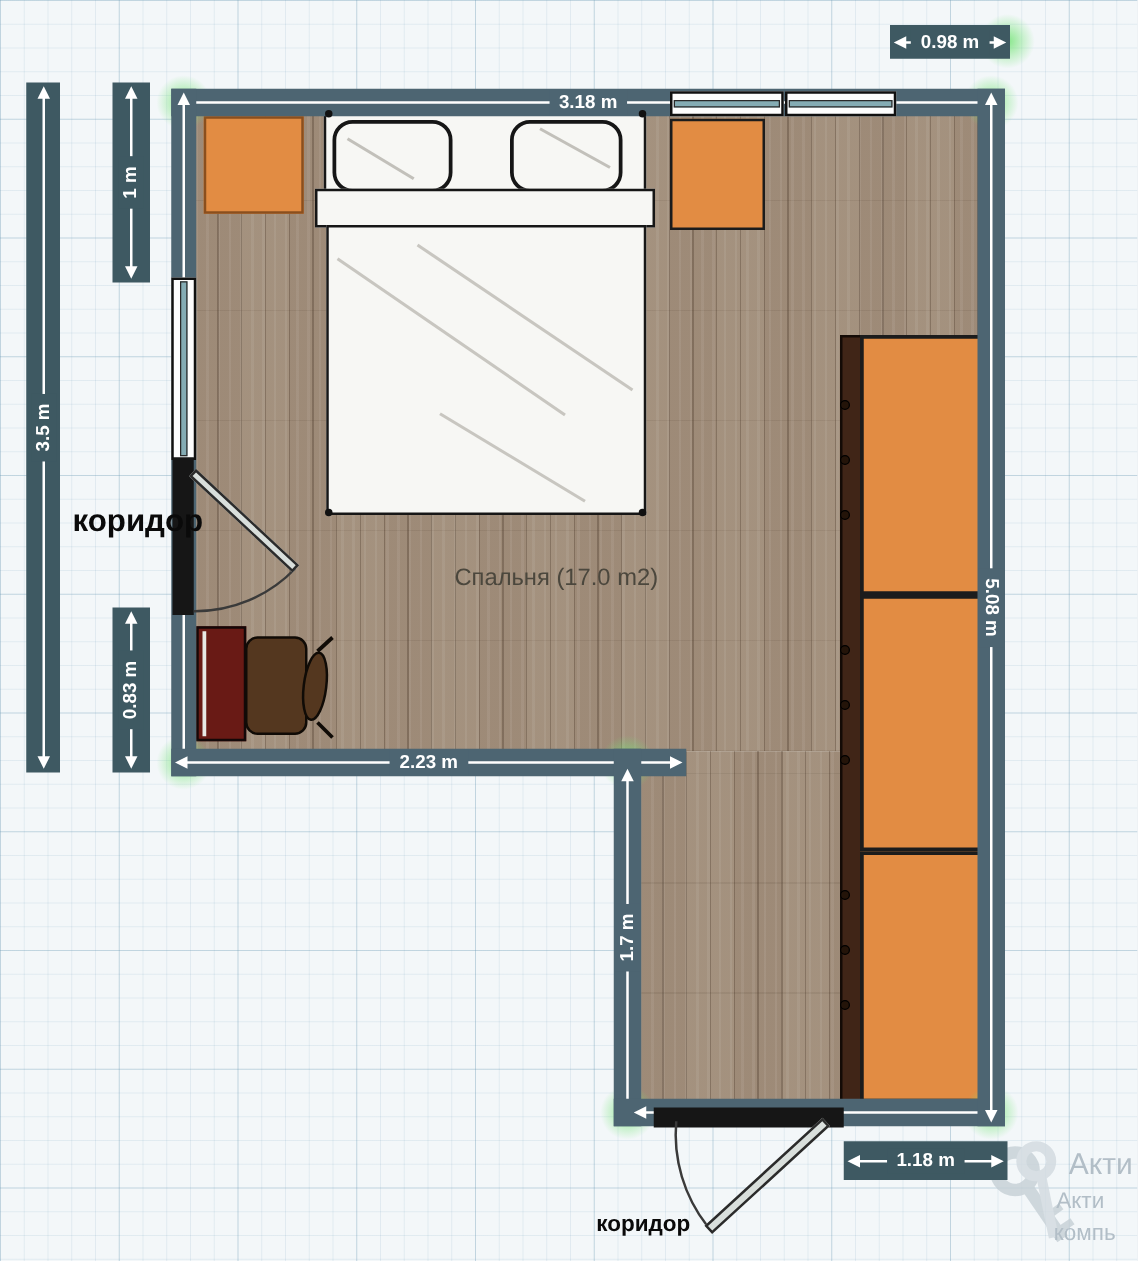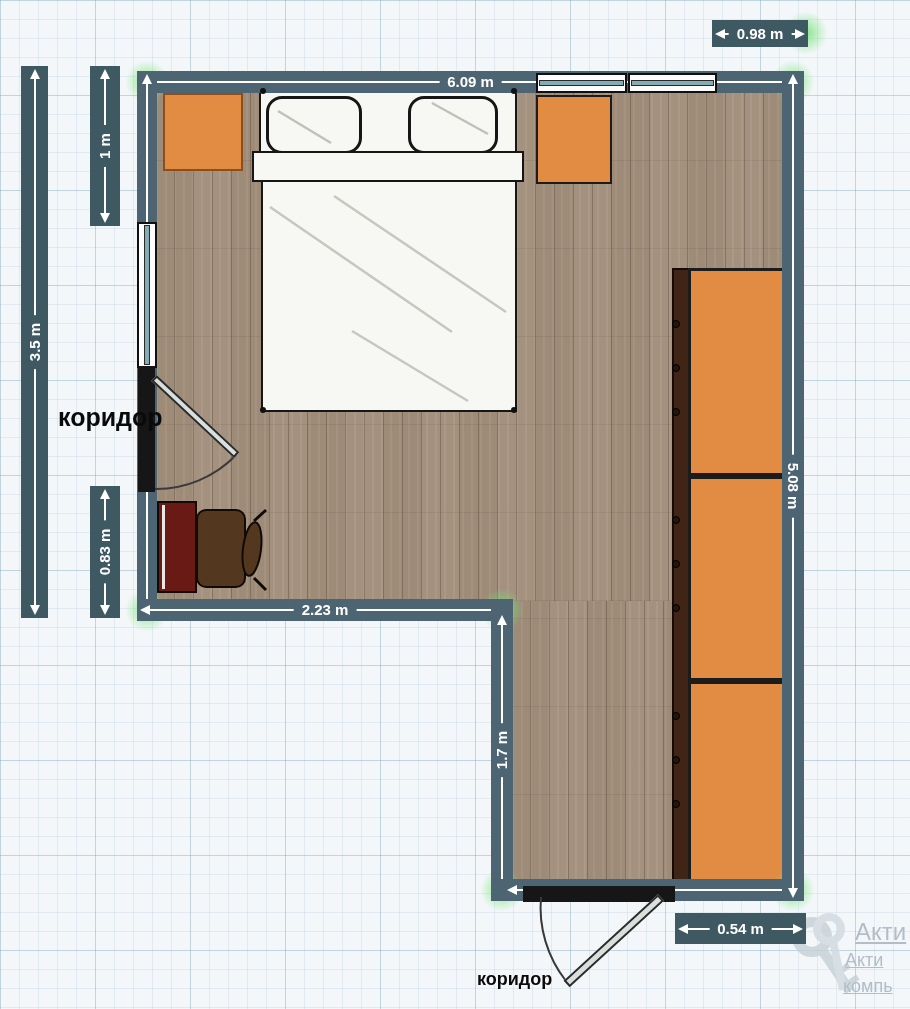--- a/index.html
+++ b/index.html
@@ -58,21 +58,21 @@
   .win { position:absolute; background:#fdfdfd; border:2px solid #101010; z-index:4; }
   .win .pane { position:absolute; background:#84acb4; border:1px solid #2a2a2a; }
   .win.h .pane { left:1px; right:1px; top:5px; bottom:5px; }
   .win.v .pane { top:1px; bottom:1px; left:5px; right:5px; }
   .threshold { position:absolute; background:#161616; z-index:4; }
   .leaf { position:absolute; background:#d9dfdc; border:2px solid #2b2b2b; transform-origin:0 50%; z-index:5; }
   
   .plan-label { position:absolute; color:#0a0a0a; font-weight:bold; z-index:6; white-space:nowrap; }
   .room-label { position:absolute; color:#4b473d; font-size:19px; z-index:6; text-align:center; white-space:nowrap; }
   
-  .wm-text { position:absolute; color:#b2bec7; z-index:7; white-space:nowrap;text-decoration:underline; }
+  .wm-text { position:absolute; color:#b2bec7; z-index:7; white-space:nowrap; }
   svg.overlay { position:absolute; left:0; top:0; z-index:4; pointer-events:none; }
 </style>
 </head>
 <body>
 
 <div id="canvas">
 
   <div class="floor" style="left:155px;top:91px;width:629px;height:510px;"></div>
   <div class="floor" style="left:511px;top:601px;width:273px;height:282px;"></div>
 
@@ -81,28 +81,28 @@
   <div class="glow" style="left:125px;top:588px;"></div>
   <div class="glow" style="left:480px;top:588px;"></div>
   <div class="glow" style="left:480px;top:868px;"></div>
   <div class="glow" style="left:771px;top:868px;"></div>
   <div class="glow" style="left:784px;top:11px;"></div>
 
   <div class="dim" style="left:137px;top:71px;width:667px;height:22px;">
     <span class="hline"></span>
     <span class="tri l"></span>
     <span class="tri r"></span>
-    <span class="dlabel">6.09 m</span>
+    <span class="dlabel">3.18 m</span>
   </div>
   <div class="dim" style="left:137px;top:71px;width:20px;height:550px;">
     <span class="vline"></span>
     <span class="tri u"></span>
     <span class="tri d"></span>
   </div>
-  <div class="dim" style="left:137px;top:599px;width:376px;height:22px;">
+  <div class="dim" style="left:137px;top:599px;width:412px;height:22px;">
     <span class="hline"></span>
     <span class="tri l"></span>
     <span class="tri r"></span>
     <span class="dlabel">2.23 m</span>
   </div>
   <div class="dim" style="left:491px;top:599px;width:22px;height:302px;">
     <span class="vline" style="top:24px;"></span>
     <span class="tri u" style="top:16px;"></span>
     <span class="tri d"></span>
     <span class="dlabel ccw">1.7 m</span>
@@ -140,21 +140,21 @@
   <div class="dim box" style="left:90px;top:486px;width:30px;height:132px;">
     <span class="vline"></span>
     <span class="tri u"></span>
     <span class="tri d"></span>
     <span class="dlabel ccw">0.83 m</span>
   </div>
   <div class="dim box" style="left:675px;top:913px;width:131px;height:31px;">
     <span class="hline"></span>
     <span class="tri l"></span>
     <span class="tri r"></span>
-    <span class="dlabel">0.54 m</span>
+    <span class="dlabel">1.18 m</span>
   </div>
 
   <div class="orange nstand-l" style="left:163px;top:93px;width:80px;height:78px;"></div>
   <div class="orange" style="left:536px;top:95px;width:76px;height:89px;"></div>
 
   <div class="bedpart" style="left:259px;top:88px;width:258px;height:66px;"></div>
   <div class="bedpart pillow" style="left:266px;top:96px;width:96px;height:58px;"></div>
   <div class="bedpart pillow" style="left:408px;top:96px;width:90px;height:58px;"></div>
   <div class="bedpart" style="left:252px;top:151px;width:272px;height:31px;"></div>
   <div class="bedpart" style="left:261px;top:180px;width:256px;height:232px;"></div>
@@ -211,20 +211,21 @@
     <g opacity="0.8">
       <circle cx="812" cy="937" r="15" fill="none" stroke="#c6d0d6" stroke-width="10"></circle>
       <line x1="822" y1="950" x2="850" y2="991" stroke="#c6d0d6" stroke-width="10"></line>
       <line x1="838" y1="973" x2="849" y2="965" stroke="#c6d0d6" stroke-width="6"></line>
       <line x1="846" y1="985" x2="858" y2="977" stroke="#c6d0d6" stroke-width="6"></line>
       <circle cx="829" cy="929" r="12" fill="none" stroke="#d2dae0" stroke-width="8"></circle>
       <line x1="833" y1="941" x2="843" y2="990" stroke="#d2dae0" stroke-width="8"></line>
     </g>
   </svg>
 
+  <div class="room-label" style="left:330px;top:452px;width:230px;">Спальня (17.0 m2)</div>
   <div class="plan-label" style="left:58px;top:403px;font-size:25px;">коридор</div>
   <div class="plan-label" style="left:477px;top:969px;font-size:18px;">коридор</div>
 
   <div class="wm-text" style="left:855px;top:918px;font-size:24px;">Акти</div>
   <div class="wm-text" style="left:845px;top:950px;font-size:18px;">Акти</div>
   <div class="wm-text" style="left:843px;top:976px;font-size:18px;">компь</div>
 
 </div>
 
 </body></html>

